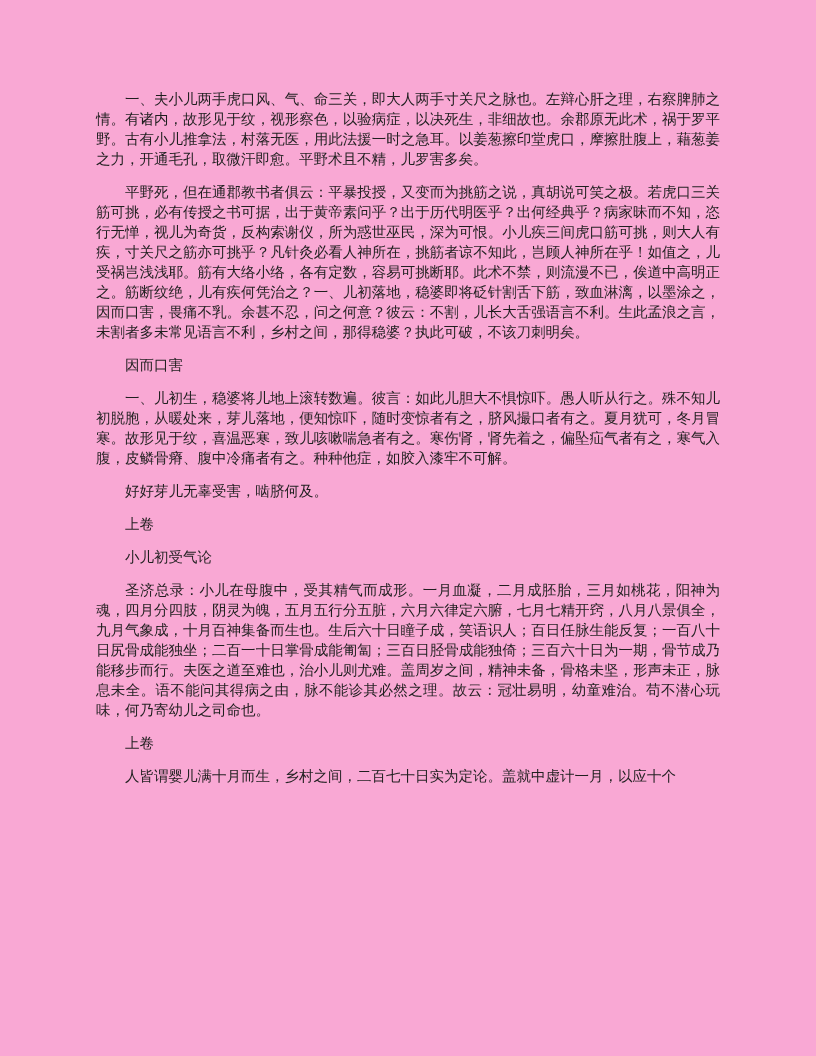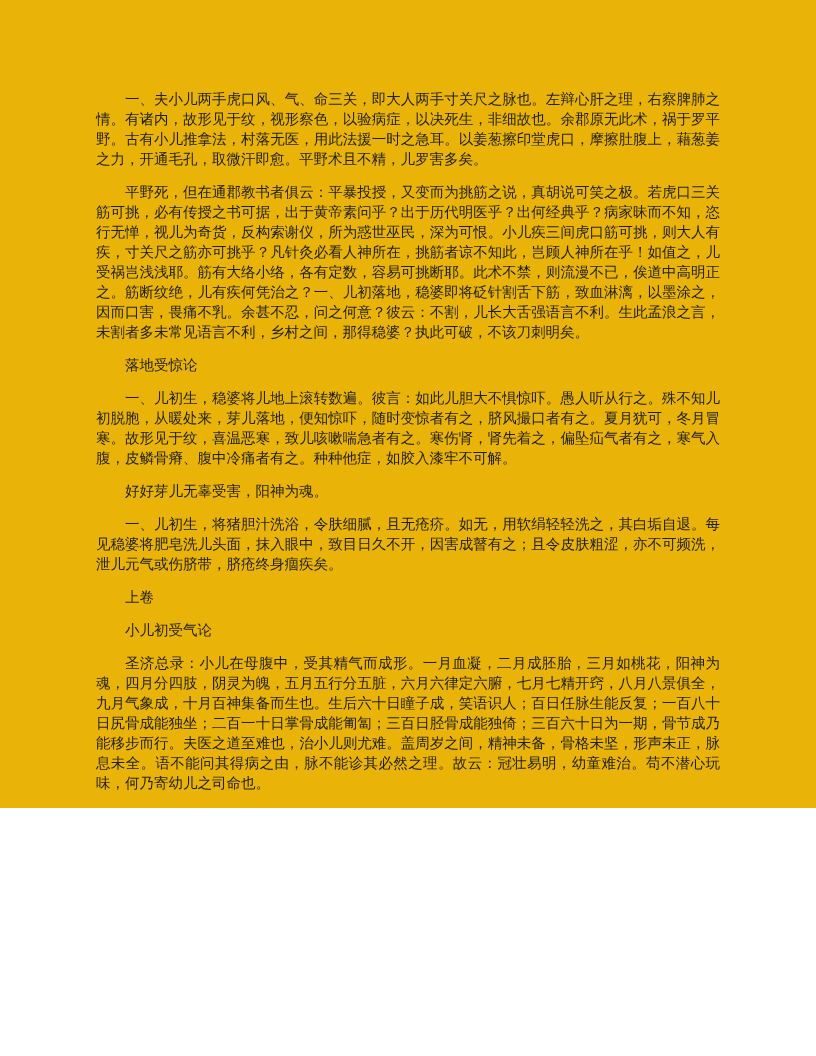--- a/index.html
+++ b/index.html
@@ -4,22 +4,22 @@
 <style>
   * { margin: 0; padding: 0; box-sizing: border-box; }
   html, body {
     width: 816px;
     background: #ffffff;
     font-family: "Liberation Serif", "DejaVu Serif", serif;
   }
   .page {
     position: relative;
     width: 816px;
-    height: 808px;
-    background: #eab308;
+    height: 1056px;
+    background: #f9a8d4;
     overflow: hidden;
   }
   .doc-body {
     position: absolute;
     left: 96px;
     top: 89px;
     width: 624px;
     color: #1f1f1f;
   }
   .doc-body p {
@@ -37,23 +37,22 @@
     text-align: left;
   }
 </style>
 </head>
 <body>
 
 <div class="page">
   <div class="doc-body">
       <p class="body-paragraph">一、夫小儿两手虎口风、气、命三关，即大人两手寸关尺之脉也。左辩心肝之理，右察脾肺之情。有诸内，故形见于纹，视形察色，以验病症，以决死生，非细故也。余郡原无此术，祸于罗平野。古有小儿推拿法，村落无医，用此法援一时之急耳。以姜葱擦印堂虎口，摩擦肚腹上，藉葱姜之力，开通毛孔，取微汗即愈。平野术且不精，儿罗害多矣。</p>
       <p class="body-paragraph">平野死，但在通郡教书者俱云：平暴投授，又变而为挑筋之说，真胡说可笑之极。若虎口三关筋可挑，必有传授之书可据，出于黄帝素问乎？出于历代明医乎？出何经典乎？病家昧而不知，恣行无惮，视儿为奇货，反构索谢仪，所为惑世巫民，深为可恨。小儿疾三间虎口筋可挑，则大人有疾，寸关尺之筋亦可挑乎？凡针灸必看人神所在，挑筋者谅不知此，岂顾人神所在乎！如值之，儿受祸岂浅浅耶。筋有大络小络，各有定数，容易可挑断耶。此术不禁，则流漫不已，俟道中高明正之。筋断纹绝，儿有疾何凭治之？一、儿初落地，稳婆即将砭针割舌下筋，致血淋漓，以墨涂之，因而口害，畏痛不乳。余甚不忍，问之何意？彼云：不割，儿长大舌强语言不利。生此孟浪之言，未割者多未常见语言不利，乡村之间，那得稳婆？执此可破，不该刀刺明矣。</p>
-      <p class="section-heading">落地受惊论</p>
+      <p class="section-heading">因而口害</p>
       <p class="body-paragraph">一、儿初生，稳婆将儿地上滚转数遍。彼言：如此儿胆大不惧惊吓。愚人听从行之。殊不知儿初脱胞，从暖处来，芽儿落地，便知惊吓，随时变惊者有之，脐风撮口者有之。夏月犹可，冬月冒寒。故形见于纹，喜温恶寒，致儿咳嗽喘急者有之。寒伤肾，肾先着之，偏坠疝气者有之，寒气入腹，皮鳞骨瘠、腹中冷痛者有之。种种他症，如胶入漆牢不可解。</p>
-      <p class="body-paragraph">好好芽儿无辜受害，阳神为魂。</p>
-      <p class="body-paragraph">一、儿初生，将猪胆汁洗浴，令肤细腻，且无疮疥。如无，用软绢轻轻洗之，其白垢自退。每见稳婆将肥皂洗儿头面，抹入眼中，致目日久不开，因害成瞽有之；且令皮肤粗涩，亦不可频洗，泄儿元气或伤脐带，脐疮终身痼疾矣。</p>
+      <p class="body-paragraph">好好芽儿无辜受害，啮脐何及。</p>
       <p class="section-heading">上卷</p>
       <p class="section-heading">小儿初受气论</p>
       <p class="body-paragraph">圣济总录：小儿在母腹中，受其精气而成形。一月血凝，二月成胚胎，三月如桃花，阳神为魂，四月分四肢，阴灵为魄，五月五行分五脏，六月六律定六腑，七月七精开窍，八月八景俱全，九月气象成，十月百神集备而生也。生后六十日瞳子成，笑语识人；百日任脉生能反复；一百八十日尻骨成能独坐；二百一十日掌骨成能匍匐；三百日胫骨成能独倚；三百六十日为一期，骨节成乃能移步而行。夫医之道至难也，治小儿则尤难。盖周岁之间，精神未备，骨格未坚，形声未正，脉息未全。语不能问其得病之由，脉不能诊其必然之理。故云：冠壮易明，幼童难治。苟不潜心玩味，何乃寄幼儿之司命也。</p>
       <p class="section-heading">上卷</p>
       <p class="body-paragraph">人皆谓婴儿满十月而生，乡村之间，二百七十日实为定论。盖就中虚计一月，以应十个</p>
     </div>
 </div>
 
 </body></html>

